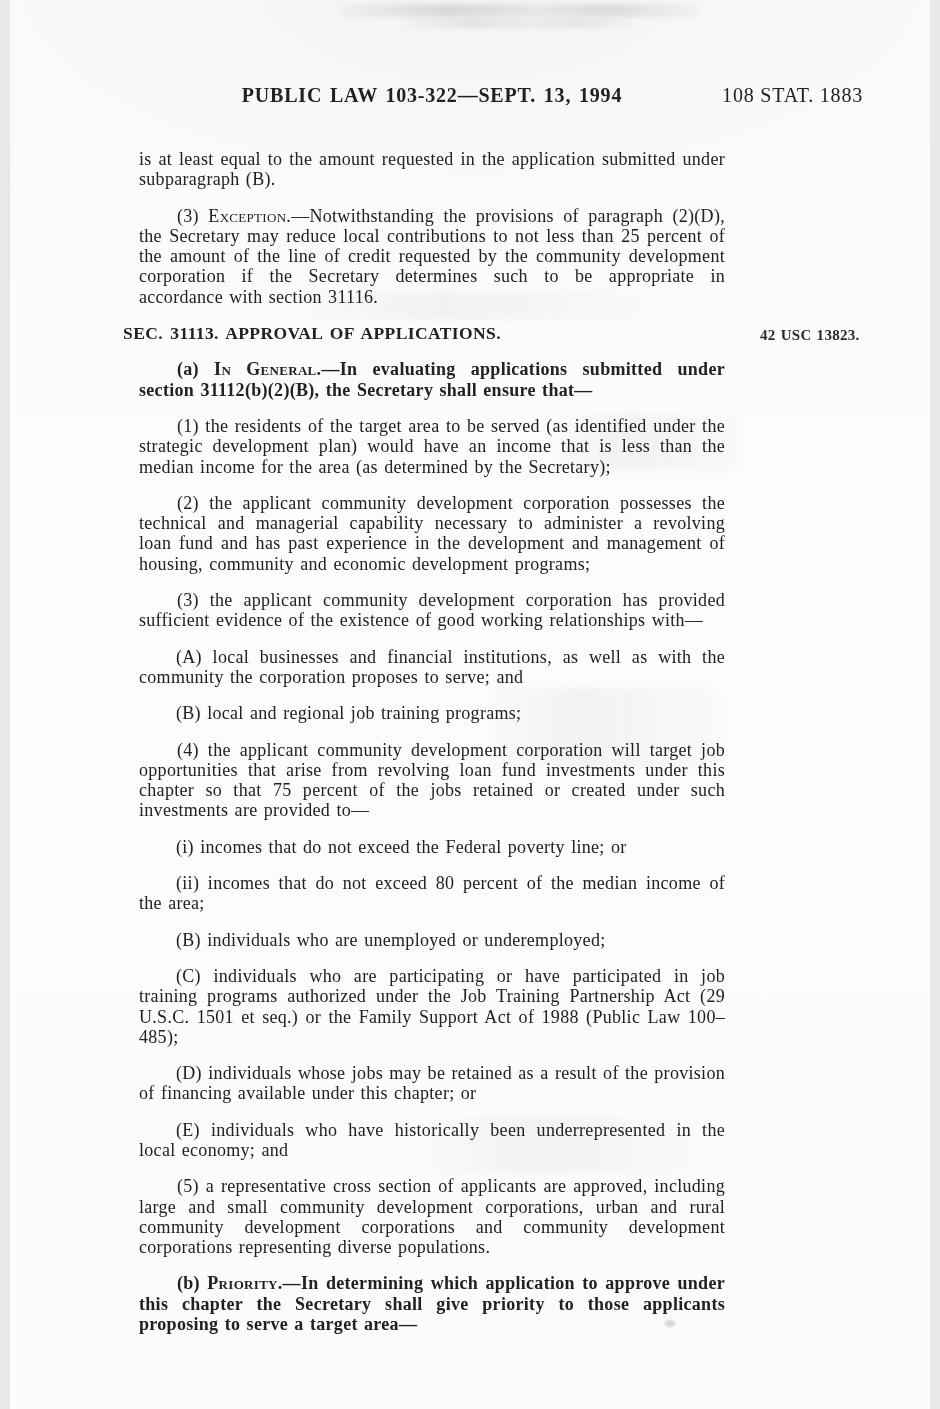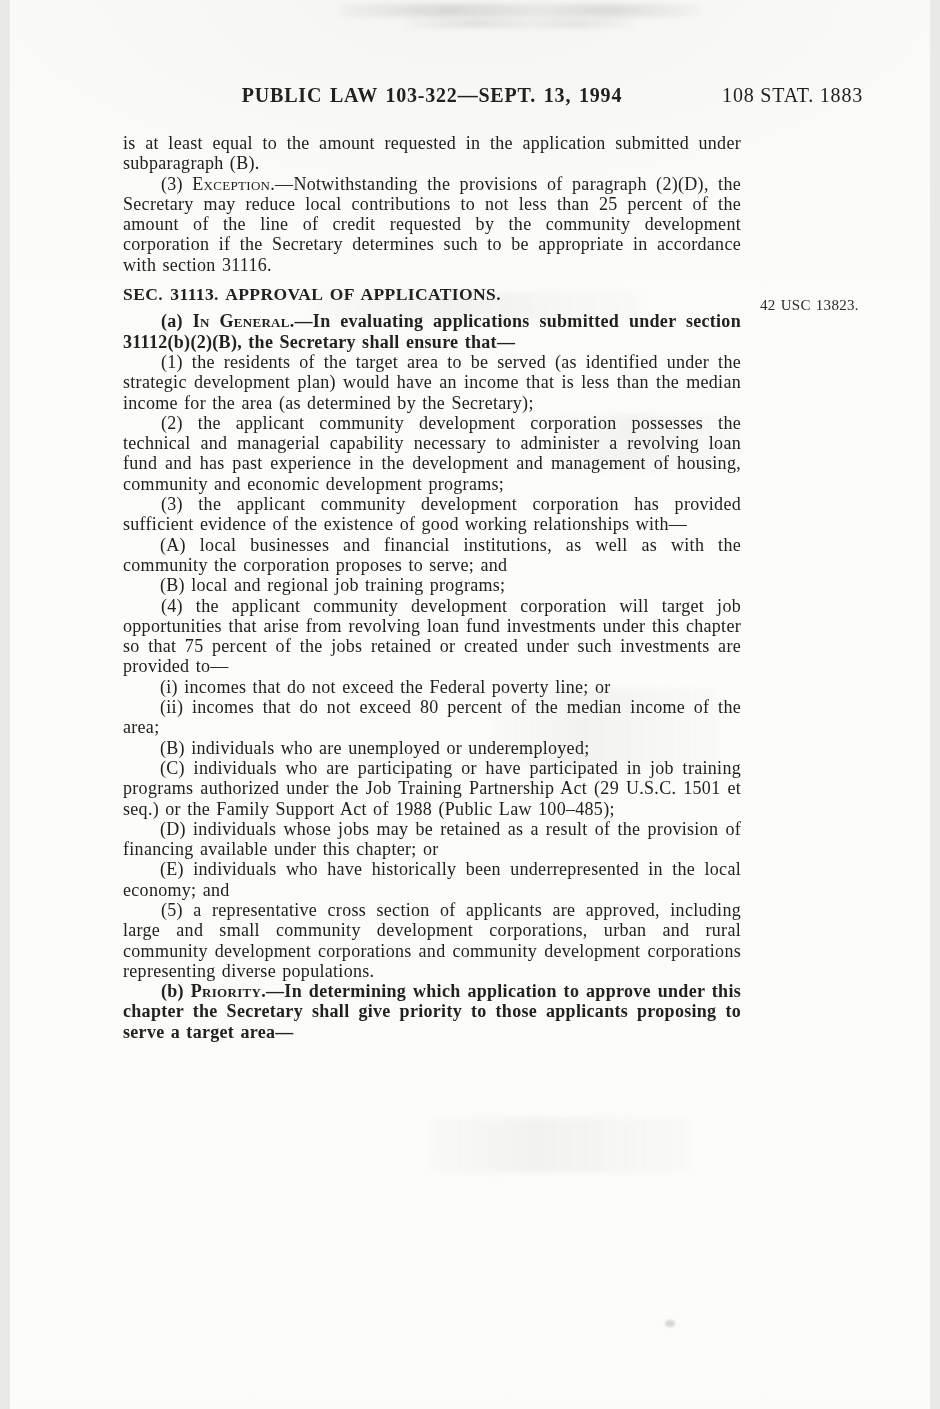--- a/index.html
+++ b/index.html
@@ -45,21 +45,21 @@
     position: absolute;
     top: 133px;
     left: 113px;
     width: 618px;
     font-size: 18px;
     line-height: 20.3px;
     letter-spacing: 0.3px;
     word-spacing: 1.5px;
   }
   .statute p {
-    margin: 0;
+    margin: 16px;
     text-align: justify;
   }
   .cont-l2 { margin-left: 78px; }
   .para-l0 { text-indent: 38px; font-weight: bold; }
   .para-l1 { margin-left: 39px; text-indent: 38px; }
   .para-l2 { margin-left: 78px; text-indent: 37px; }
   .para-l3 { margin-left: 117px; text-indent: 37px; }
   .heading {
     font-weight: 700;
     font-size: 17.5px;
@@ -67,27 +67,26 @@
     word-spacing: 2.5px;
     margin: 9px 0 7px 0 !important;
     text-align: left;
     position: relative;
   }
   .sc { font-variant: small-caps; }
   .margin-note {
     position: absolute;
     left: 637px;
     top: 2px;
-    font-weight: 400;
+    font-weight: 700;
     font-size: 15px;
     letter-spacing: 0.3px;
     word-spacing: 1px;
     white-space: nowrap;
     color: #2a2a2a;
-    margin-top: 9px;
   }
   
   .smudge {
     position: absolute;
     background: linear-gradient(90deg,
       rgba(150,150,148,0.05),
       rgba(120,120,118,0.22) 30%,
       rgba(130,130,128,0.12) 55%,
       rgba(120,120,118,0.20) 75%,
       rgba(150,150,148,0.04));

